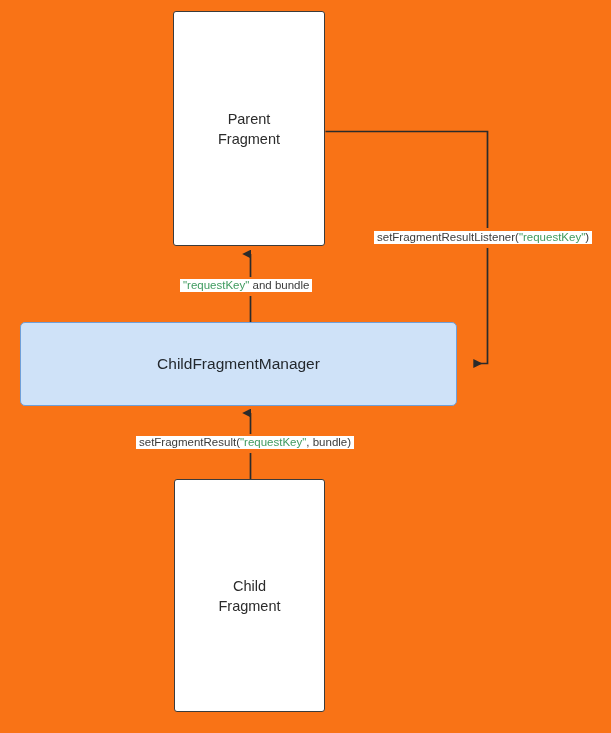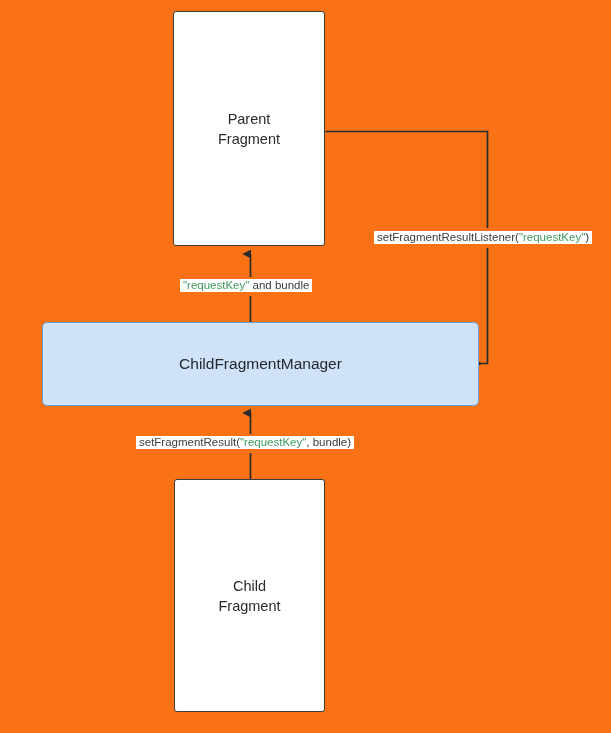--- a/index.html
+++ b/index.html
@@ -50,21 +50,21 @@
     font-size: 15.5px;
   }
 
   #node-parent {
     left: 173px;
     top: 11px;
     width: 152px;
     height: 235px;
   }
   #node-cfm {
-    left: 42px;
+    left: 20px;
     top: 322px;
     width: 437px;
     height: 84px;
   }
   #node-child {
     left: 174px;
     top: 479px;
     width: 151px;
     height: 233px;
     justify-content: center;

